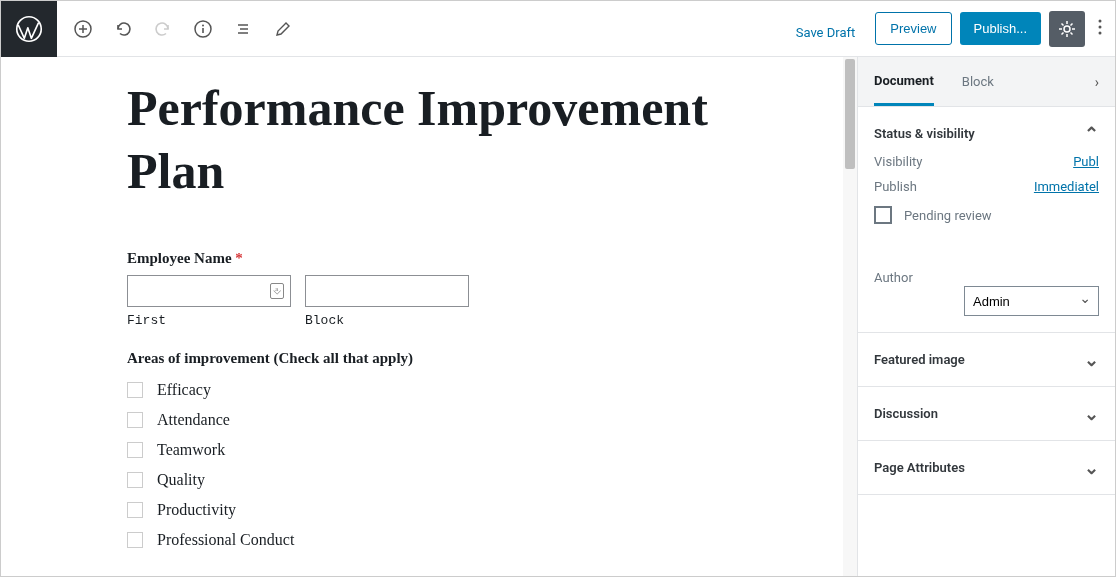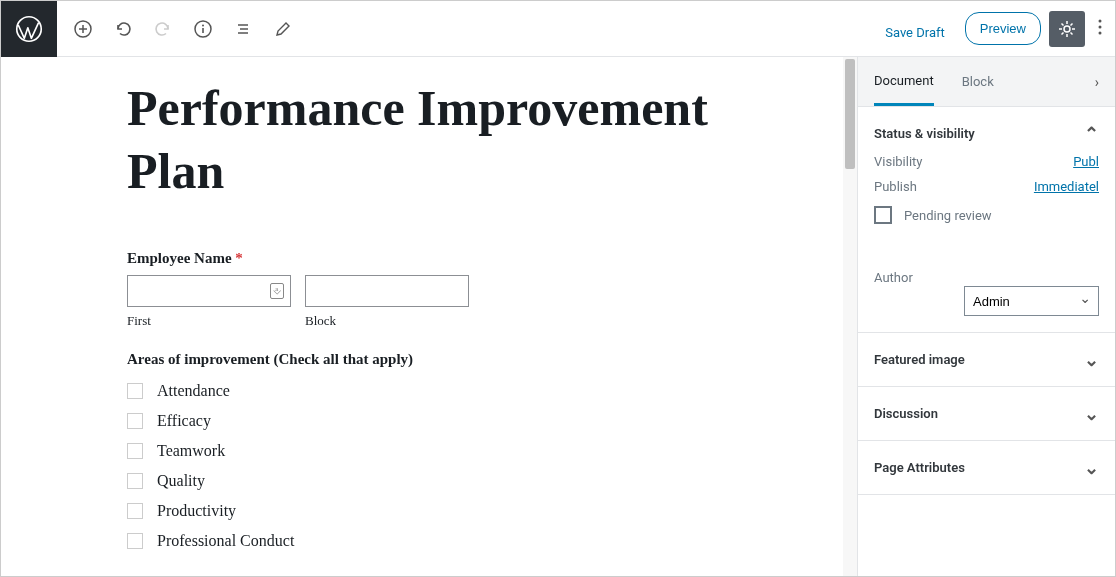--- a/index.html
+++ b/index.html
@@ -62,21 +62,21 @@
   font-size: 13px;
   margin-top: 8px;
 }
 .preview-btn {
   border: 1px solid #0073aa;
   color: #0073aa;
   background: #fff;
   padding: 8px 14px;
   font-size: 13px;
   cursor: pointer;
-  border-radius: 14px;
+  border-radius: 3px;
 }
 .publish-btn {
   background: #0085ba;
   color: #fff;
   border: none;
   padding: 9px 14px;
   font-size: 13px;
   cursor: pointer;
   border-radius: 3px;
 }
@@ -141,21 +141,21 @@
   width: 14px;
   height: 16px;
   border: 1px solid #888;
   border-radius: 2px;
   display: flex;
   align-items: center;
   justify-content: center;
   font-size: 10px;
   color: #888;
 }
-.name-sub { display: flex; gap: 14px; font-size: 13px; margin-bottom: 22px; }
+.name-sub { display: flex; gap: 14px; font-size: 13px; margin-bottom: 22px; font-family: Liberation Mono, monospace; }
 .name-sub span { width: 164px; }
 .check-list { margin-left: 0; }
 .check-item {
   display: flex;
   align-items: center;
   gap: 14px;
   padding: 6px 0;
   font-size: 16px;
 }
 .check-box {
@@ -190,21 +190,21 @@
   height: 100%;
   display: flex;
   align-items: center;
   cursor: pointer;
   color: #6c7781;
   font-size: 13px;
 }
 .sidebar-tab.active {
   color: #191e23;
   border-bottom: 3px solid #0085ba;
-  font-weight: 400;
+  font-weight: 700;
 }
 .tabs-chevron { margin-left: auto; color: #555; font-size: 14px; }
 .panel {
   border-bottom: 1px solid #e2e4e7;
   padding: 16px;
 }
 .panel-head {
   display: flex;
   justify-content: space-between;
   align-items: center;
@@ -325,20 +325,21 @@
     <div class="tool-btn">
       <svg width="20" height="20" viewBox="0 0 20 20">
           <path d="M4 16l1-4 8-8 3 3-8 8-4 1z" fill="none" stroke="#555" stroke-width="1.4"></path>
         </svg>
     </div>
   </div>
   <div class="spacer"></div>
   <div class="right-actions">
     <div class="save-draft">Save Draft</div>
     <button class="preview-btn">Preview</button>
+    <button class="publish-btn">Publish...</button>
     <div class="gear-btn">
       <svg width="20" height="20" viewBox="0 0 20 20">
           <circle cx="10" cy="10" r="3" fill="none" stroke="#fff" stroke-width="1.5"></circle>
           <path d="M10 2v3M10 15v3M2 10h3M15 10h3M4.5 4.5l2 2M13.5 13.5l2 2M15.5 4.5l-2 2M6.5 13.5l-2 2" stroke="#fff" stroke-width="1.5"></path>
         </svg>
     </div>
     <div class="more-v">
       <svg width="6" height="20" viewBox="0 0 6 20">
           <circle cx="3" cy="4" r="1.5" fill="#555"></circle>
           <circle cx="3" cy="10" r="1.5" fill="#555"></circle>
@@ -364,25 +365,25 @@
     </div>
     <div class="name-sub">
       <span>First</span>
       <span>Block</span>
     </div>
 
     <div class="field-label">Areas of improvement (Check all that apply)</div>
     <div class="check-list">
       <div class="check-item">
           <div class="check-box"></div>
+          <span>Efficacy</span>
+        </div>
+      <div class="check-item">
+          <div class="check-box"></div>
           <span>Attendance</span>
-        </div>
-      <div class="check-item">
-          <div class="check-box"></div>
-          <span>Efficacy</span>
         </div>
       <div class="check-item">
           <div class="check-box"></div>
           <span>Teamwork</span>
         </div>
       <div class="check-item">
           <div class="check-box"></div>
           <span>Quality</span>
         </div>
       <div class="check-item">

